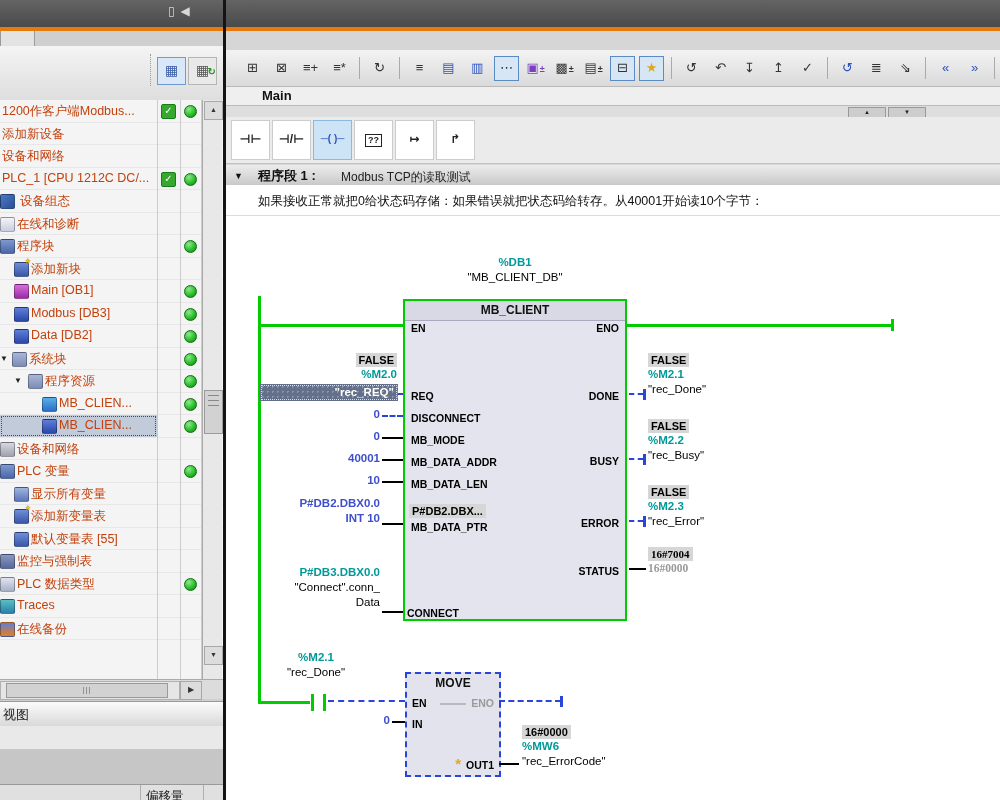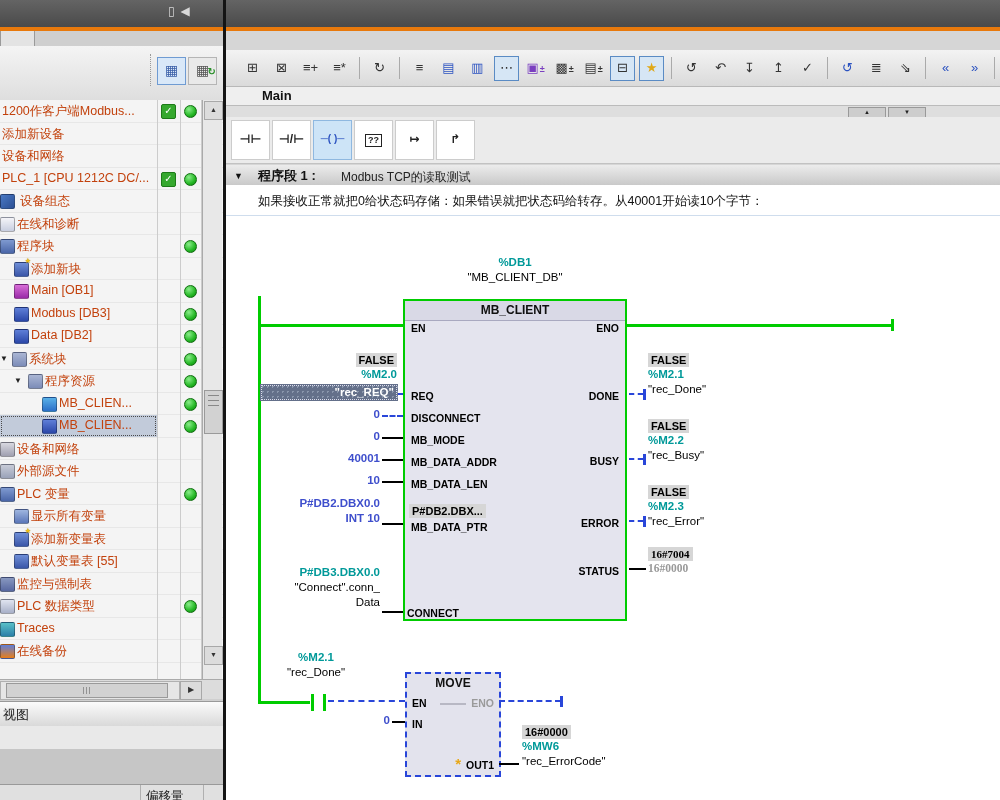--- a/index.html
+++ b/index.html
@@ -185,24 +185,20 @@
           <div class="selbg"></div>
           <span class="ti" style="left: 42px; background: linear-gradient(rgb(95, 127, 216), rgb(43, 71, 168));"></span>
           <span class="tlabel" style="left: 59px;">MB_CLIEN...</span>
           <span class="dot"></span>
         </div>
         <div class="trow">
           <span class="ti" style="left: 0px; background: linear-gradient(rgb(216, 216, 224), rgb(160, 160, 176));"></span>
           <span class="tlabel" style="left: 17px;">设备和网络</span>
         </div>
         <div class="trow">
-          <span class="ti" style="left: 0px; background: linear-gradient(rgb(200, 204, 216), rgb(154, 162, 184));"></span>
-          <span class="tlabel" style="left: 17px;">外部源文件</span>
-        </div>
-        <div class="trow">
           <span class="ti" style="left: 0px; background: linear-gradient(rgb(127, 154, 208), rgb(74, 102, 168));"></span>
           <span class="tlabel" style="left: 17px;">PLC 变量</span>
           <span class="dot"></span>
         </div>
         <div class="trow">
           <span class="ti" style="left: 14px; background: linear-gradient(rgb(159, 182, 224), rgb(90, 118, 184));"></span>
           <span class="tlabel" style="left: 31px;">显示所有变量</span>
         </div>
         <div class="trow">
           <span class="ti star" style="left: 14px; background: linear-gradient(rgb(111, 143, 216), rgb(58, 86, 168));"></span>

